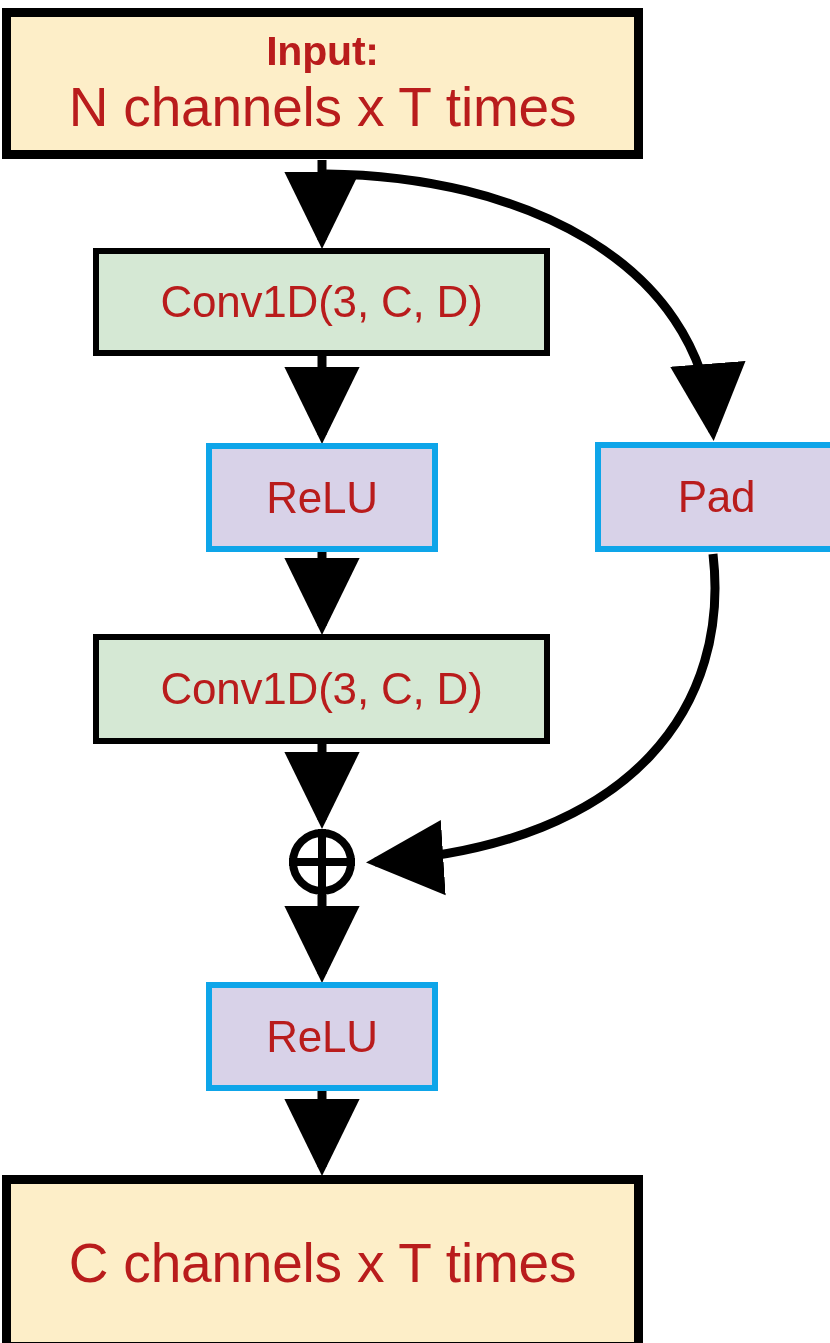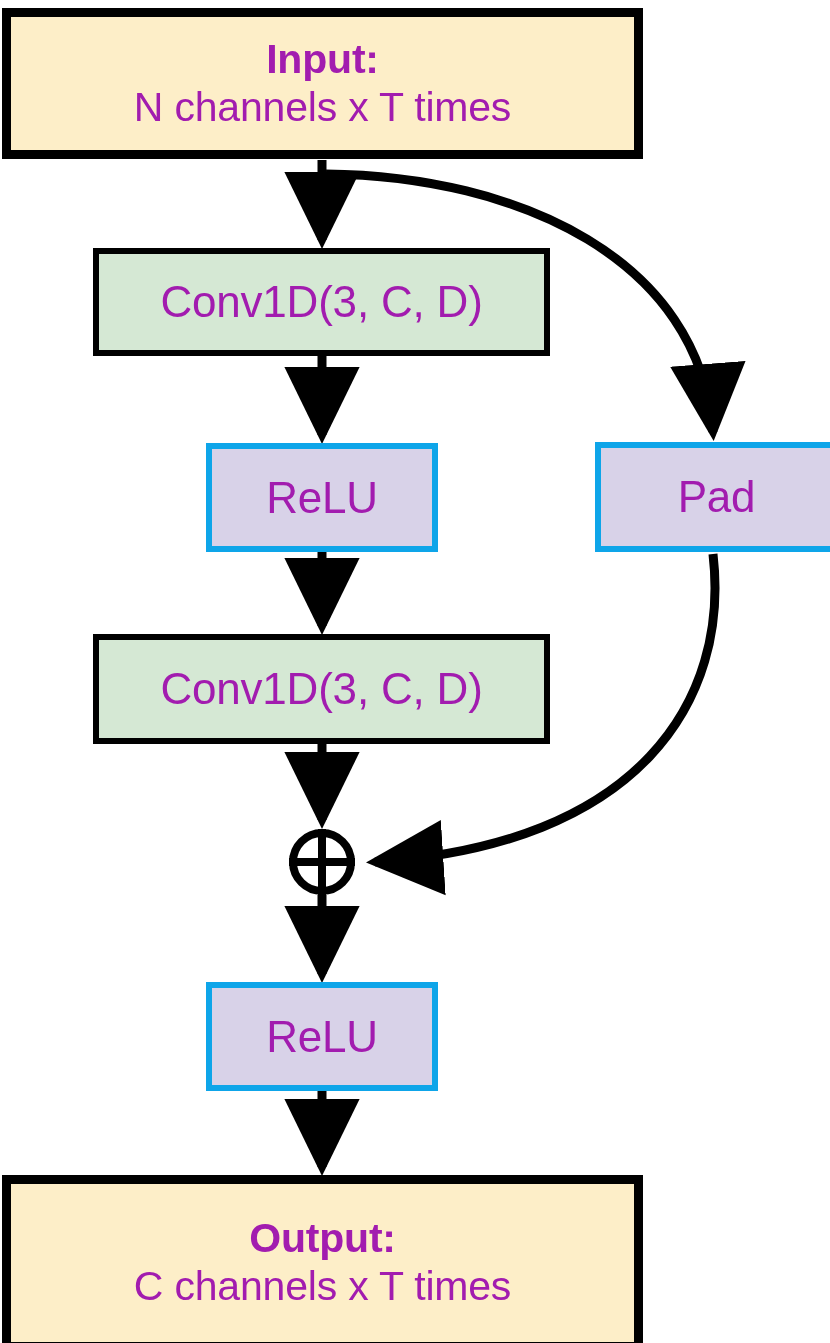--- a/index.html
+++ b/index.html
@@ -26,21 +26,21 @@
     pointer-events: none;
   }
   .node {
     position: absolute;
     box-sizing: border-box;
     display: flex;
     flex-direction: column;
     align-items: center;
     justify-content: center;
     text-align: center;
-    color: #a21caf;
+    color: #b91c1c;
     line-height: 1.12;
     z-index: 2;
   }
   .node-io {
     background: #fdeec8;
     border: 9px solid #000000;
   }
   .node-conv {
     background: #d5e8d4;
     border: 6px solid #000000;
@@ -48,21 +48,21 @@
   .node-act {
     background: #d8d2e8;
     border: 6px solid #0ea5e9;
   }
   .io-title {
     font-size: 41px;
     font-weight: bold;
     letter-spacing: -0.2px;
   }
   .io-sub {
-    font-size: 41px;
+    font-size: 55px;
     font-weight: normal;
     letter-spacing: -0.2px;
     margin-top: 2px;
   }
   .node-label {
     font-size: 44px;
     font-weight: normal;
     letter-spacing: -0.2px;
   }
 
@@ -138,17 +138,16 @@
     <circle cx="35" cy="35" r="29" fill="#ffffff" stroke="#000000" stroke-width="8"></circle>
     <line x1="35" y1="2" x2="35" y2="68" stroke="#000000" stroke-width="8"></line>
     <line x1="2" y1="35" x2="68" y2="35" stroke="#000000" stroke-width="8"></line>
   </svg>
 
   <div class="node node-act" id="node-relu2">
     <div class="node-label">ReLU</div>
   </div>
 
   <div class="node node-io" id="node-output">
-    <div class="io-title">Output:</div>
     <div class="io-sub">C channels x T times</div>
   </div>
 
 </div>
 
 </body></html>

